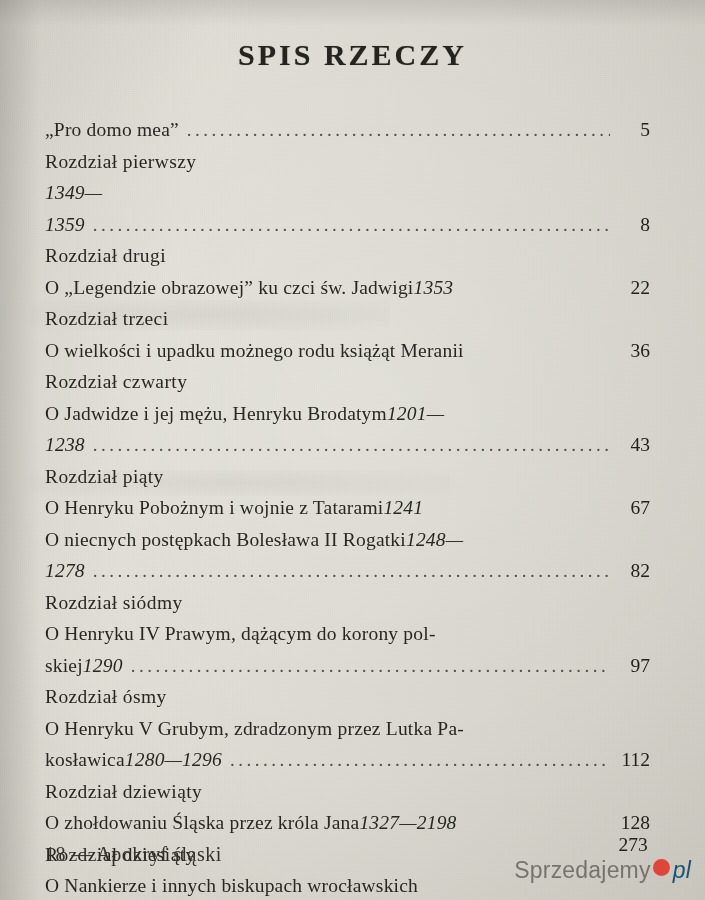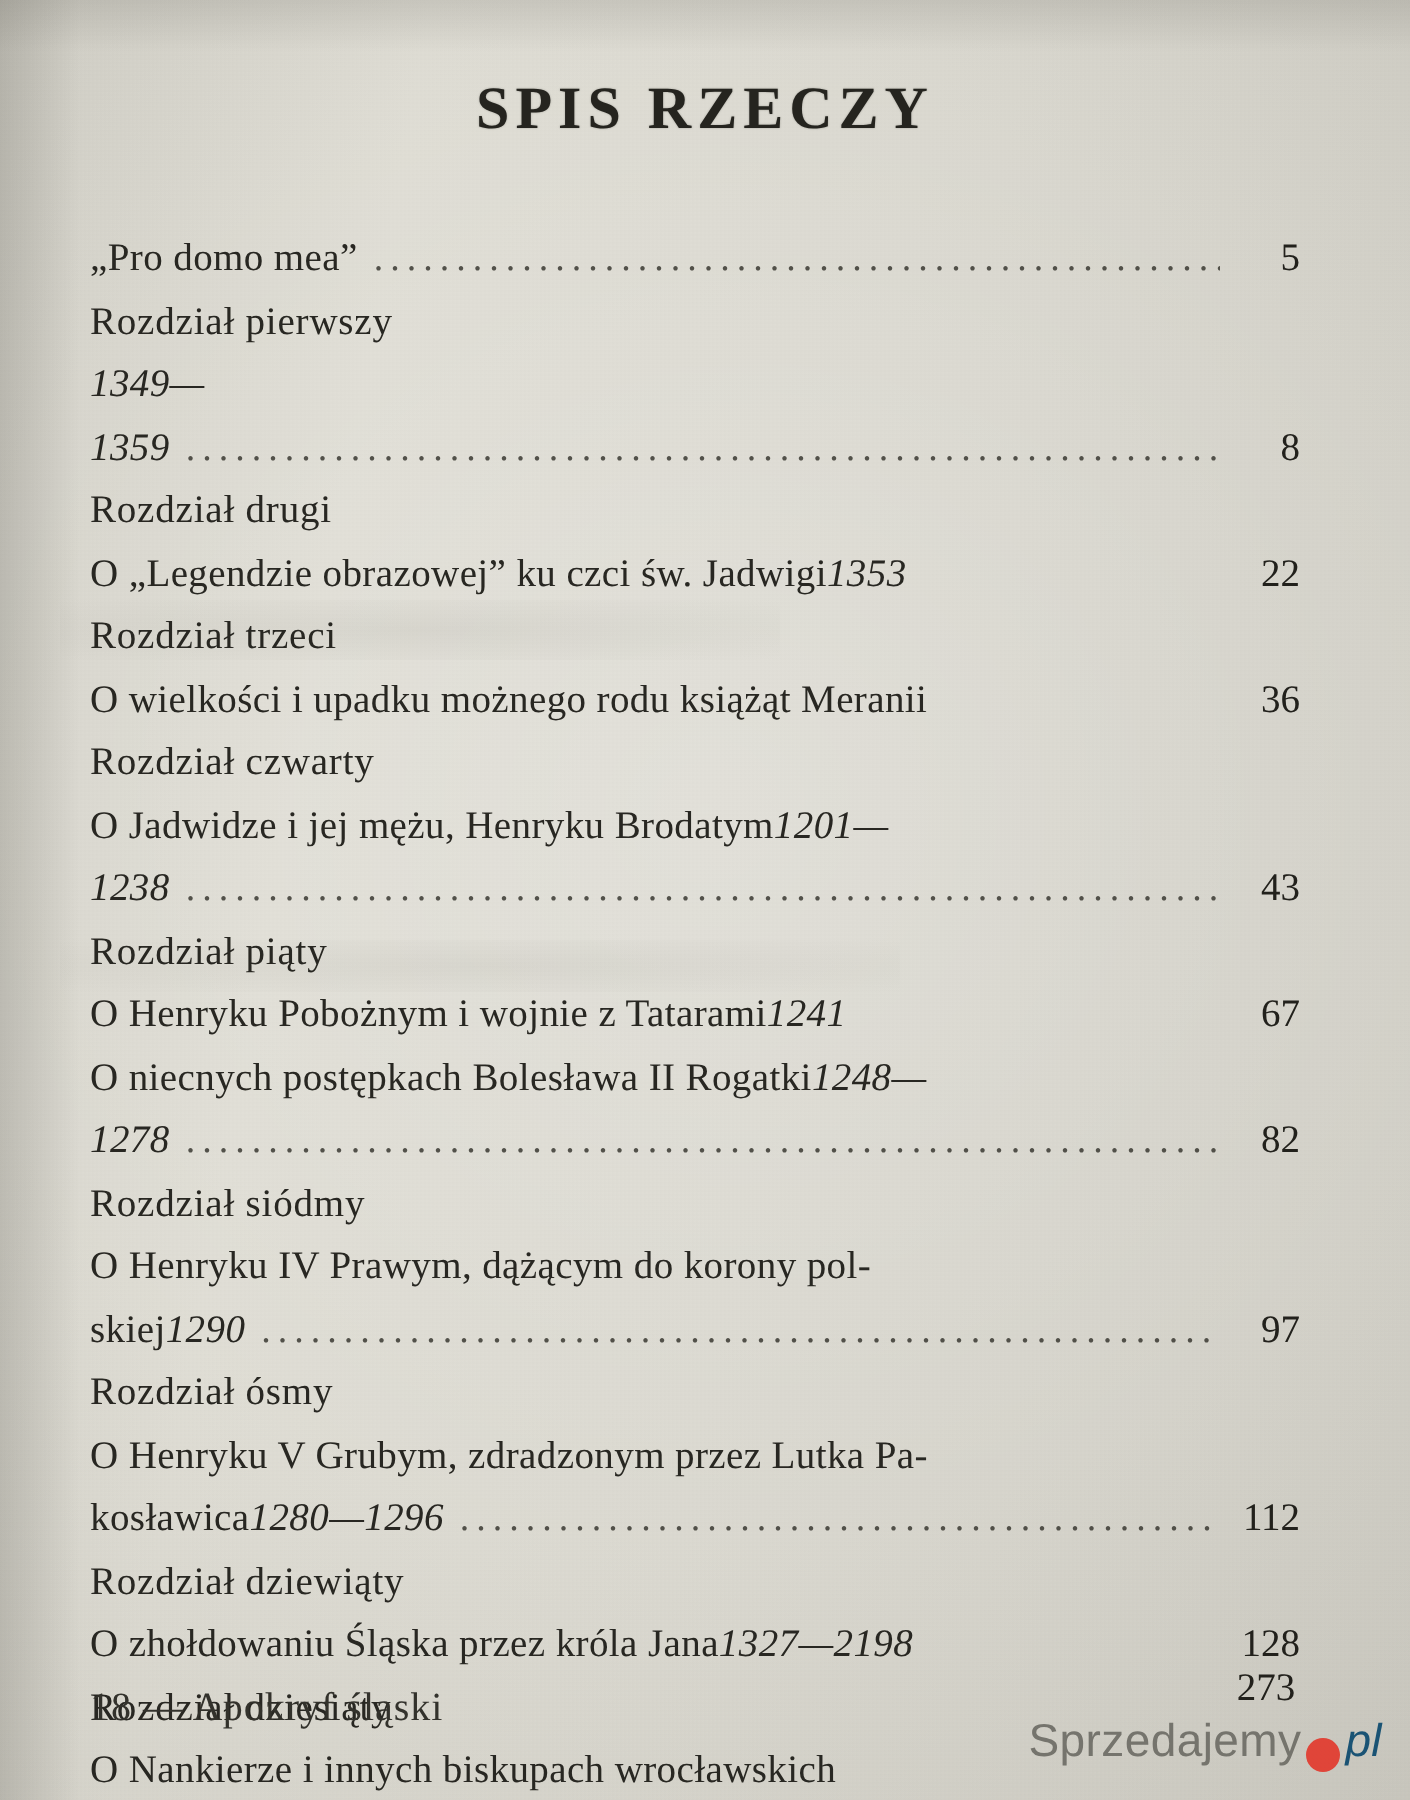--- a/index.html
+++ b/index.html
@@ -126,21 +126,21 @@
     position: absolute;
     right: 14px;
     bottom: 16px;
     font-family: "Liberation Sans", sans-serif;
     font-size: 23px;
     color: #6e6d66;
     letter-spacing: 0.2px;
     z-index: 4;
     opacity: 0.92;
     display: flex;
-    align-items: flex-end;
+    align-items: flex-start;
     margin-top: 17px;
   }
   .watermark .dot {
     display: inline-block;
     width: 17px;
     height: 17px;
     border-radius: 50%;
     background: #e23a2e;
     margin: 0 3px 0 2px;
     position: relative;

